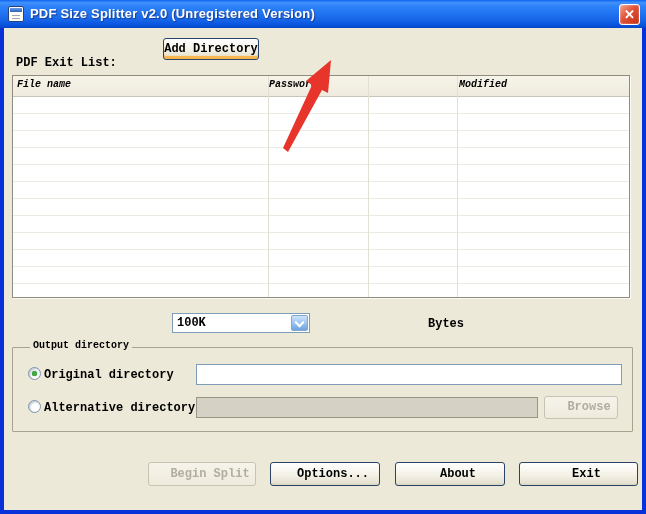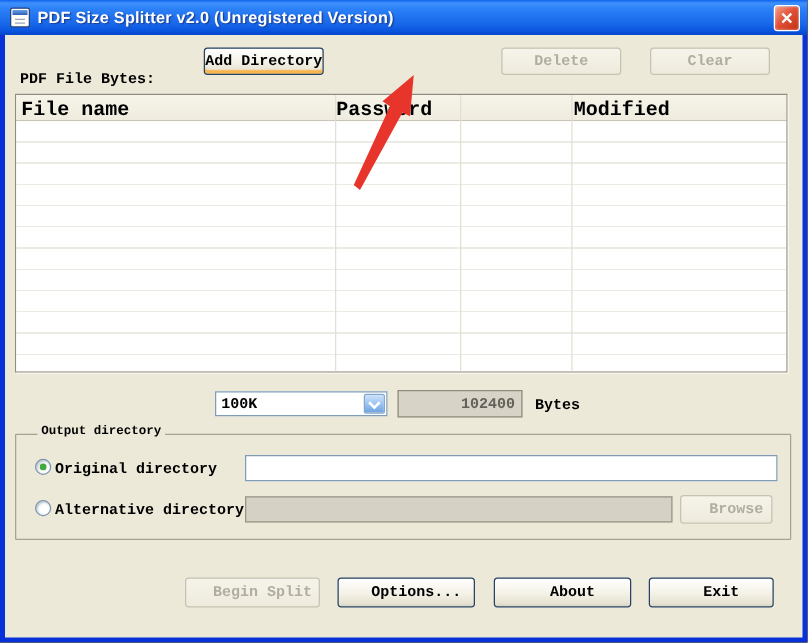--- a/index.html
+++ b/index.html
@@ -71,21 +71,21 @@
     position:absolute; left:8px; top:47px; width:618px; height:223px;
     background:#ffffff; border:1px solid #8f8b7d;
     box-shadow:1px 1px 0 #fbfaf4;
   }
   .filelist-header {
     position:absolute; left:0; top:0; width:100%; height:21px;
     background:linear-gradient(180deg,#f6f3e8,#efecdf);
     border-bottom:1px solid #c9c5b6;
   }
   .filelist-header .hcell {
-    position:absolute; top:3px; font-size:16px; font-weight:bold; color:#000; white-space:nowrap;
+    position:absolute; top:3px; font-size:10px; font-weight:bold; color:#000; white-space:nowrap;font-style:italic;
   }
   .filelist-body {
     position:absolute; left:0; top:21px; width:100%; bottom:0;
     background:repeating-linear-gradient(to bottom,#ffffff 0px,#ffffff 16px,#ebebe4 16px,#ebebe4 17px);
   }
   .col-line { position:absolute; top:0; bottom:0; width:1px; background:#e2dfd3; }
 
   .annotation-svg { position:absolute; left:0; top:0; width:646px; height:514px; pointer-events:none; z-index:40; }
 
   
@@ -143,24 +143,22 @@
 
   <div class="titlebar">
     <div class="app-icon"></div>
     <div class="title-text">PDF Size Splitter v2.0 (Unregistered Version)</div>
     <div class="close-btn">✕</div>
   </div>
 
   <div class="client">
 
     <div class="btn focus-orange" style="left:159px; top:10px; width:96px;">Add Directory</div>
-    <div class="btn disabled" style="left:397px; top:10px; width:96px;">Delete</div>
-    <div class="btn disabled" style="left:516px; top:10px; width:96px;">Clear</div>
-
-    <div class="section-label" style="left:12px; top:28px;">PDF File Bytes:</div>
+
+    <div class="section-label" style="left:12px; top:28px;">PDF Exit List:</div>
 
     <div class="filelist">
       <div class="filelist-header">
         <div class="hcell" style="left:4px;">File name</div>
         <div class="hcell" style="left:256px;">Password</div>
         <div class="hcell" style="left:357px;margin-top:37px;">Size</div>
         <div class="hcell" style="left:446px;">Modified</div>
       </div>
       <div class="filelist-body"></div>
       <div class="col-line" style="left:255px;"></div>
@@ -169,38 +167,37 @@
     </div>
 
 
     <div class="combo">
       <div class="combo-value">100K</div>
       <div class="combo-arrow">
         <div class="chevron-down"></div>
       </div>
     </div>
 
-    <div class="bytes-field">102400</div>
     <div class="section-label" style="left:424px; top:289px;">Bytes</div>
 
     <div class="groupbox"></div>
     <div class="groupbox-label">Output directory</div>
 
     <div class="radio checked" style="left:24px; top:339px;"></div>
     <div class="radio-label" style="left:40px; top:340px;">Original directory</div>
     <div class="text-field" style="left:192px; top:336px; width:426px;"></div>
 
     <div class="radio" style="left:24px; top:372px;"></div>
     <div class="radio-label" style="left:40px; top:373px;">Alternative directory</div>
     <div class="text-field disabled" style="left:192px; top:369px; width:342px;"></div>
     <div class="btn disabled btn-bottom" style="left:540px; top:368px; width:74px; height:23px; line-height:21px;">Browse</div>
 
     <div class="btn disabled btn-bottom" style="left:144px; top:434px; width:108px;">Begin Split</div>
     <div class="btn btn-bottom" style="left:266px; top:434px; width:110px;">Options...</div>
     <div class="btn btn-bottom" style="left:391px; top:434px; width:110px;">About</div>
-    <div class="btn btn-bottom" style="left:515px; top:434px; width:100px;">Exit</div>
+    <div class="btn btn-bottom" style="left:515px; top:434px; width:119px;">Exit</div>
   </div>
 
   <svg class="annotation-svg" viewBox="0 0 646 514">
     <polygon points="331,60 328,93 322,90 288,152 283,148 312,85 306,81" fill="#e8352b"></polygon>
   </svg>
 
 </div>
 
 </body></html>

